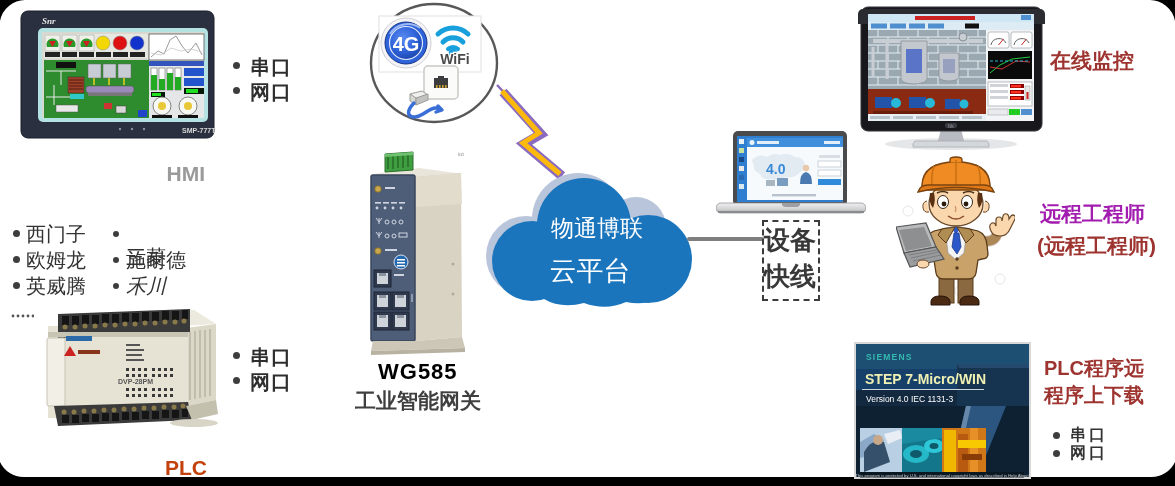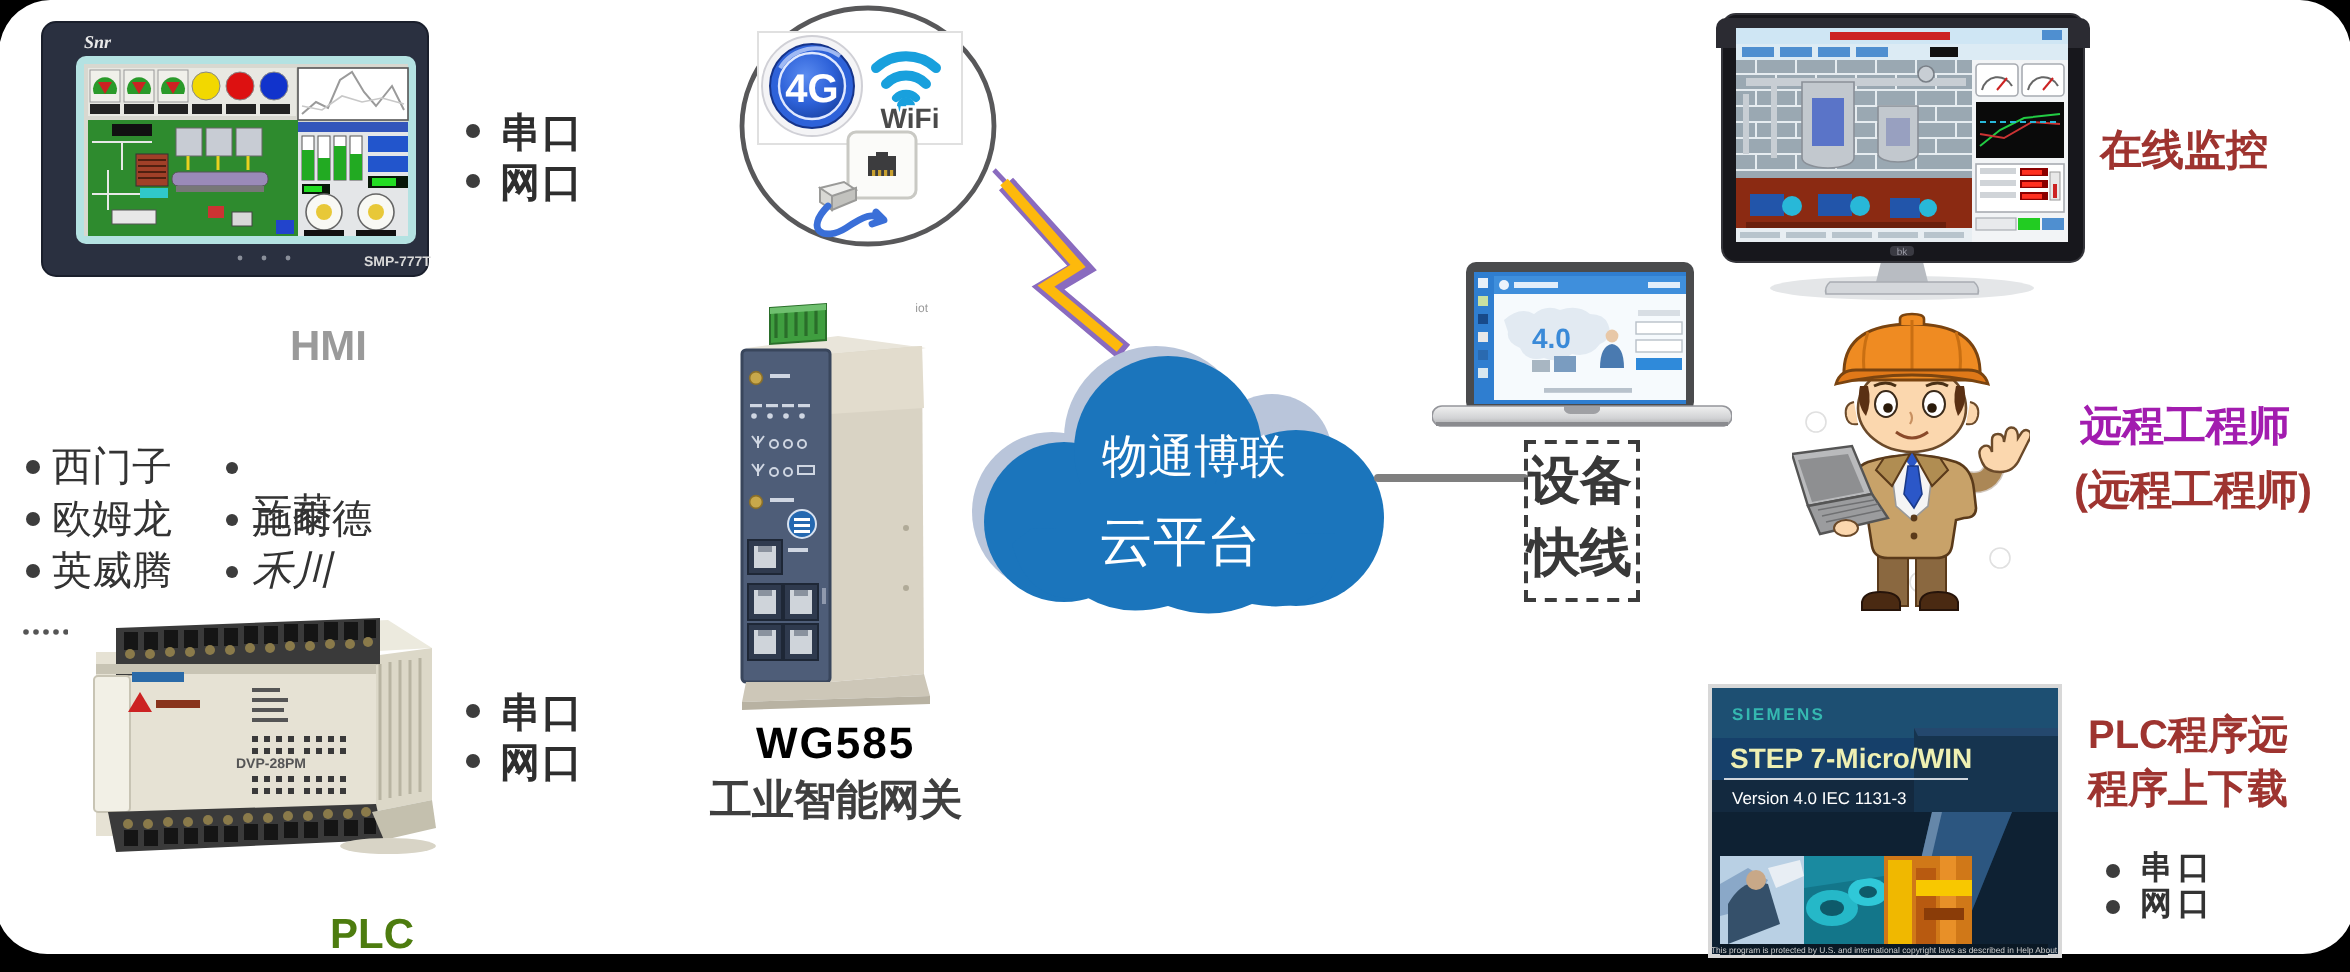--- a/index.html
+++ b/index.html
@@ -96,21 +96,21 @@
     <rect x="136" y="108" width="20" height="3" fill="#111"></rect>
     <rect x="162" y="108" width="20" height="3" fill="#111"></rect>
   </g>
 
   <circle cx="104" cy="122" r="1.2" fill="#8a8f9a"></circle>
     <circle cx="116" cy="122" r="1.2" fill="#8a8f9a"></circle>
     <circle cx="128" cy="122" r="1.2" fill="#8a8f9a"></circle>
   <text x="166" y="126" font-size="7" font-weight="bold" fill="#d8d8d8">SMP-777T</text>
 </svg>
 
-<div class="abs zh" style="left:145px;top:161px;width:60px;font-size:21px;font-weight:bold;color:#9a9a9a;">HMI</div>
+<div class="abs zh" style="left:145px;top:161px;width:60px;font-size:21px;font-weight:bold;color:#9a9a9a;text-align:right;">HMI</div>
 
 <div class="abs" style="left:233px;top:62px;width:7px;height:7px;border-radius:50%;background:#3d3d3d;"></div>
 <div class="abs zh" style="left:250px;top:55px;font-size:20px;font-weight:bold;color:#2e2e2e;letter-spacing:1px;">串口</div>
 <div class="abs" style="left:233px;top:87px;width:7px;height:7px;border-radius:50%;background:#3d3d3d;"></div>
 <div class="abs zh" style="left:250px;top:80px;font-size:20px;font-weight:bold;color:#2e2e2e;letter-spacing:1px;">网口</div>
 
 <div class="abs" style="left:13px;top:230px;width:7px;height:7px;border-radius:50%;background:#3d3d3d;"></div>
 <div class="abs zh" style="left:26px;top:222px;font-size:20px;color:#333;">西门子</div>
 <div class="abs" style="left:113px;top:231px;width:6px;height:6px;border-radius:50%;background:#3d3d3d;"></div>
 <div class="abs zh" style="left:126px;top:222px;font-size:20px;color:#333;margin-top:23px;">三菱</div>
@@ -252,21 +252,21 @@
       <rect x="108" y="109" width="7" height="8"></rect>
       <rect x="118" y="109" width="7" height="8"></rect>
       <rect x="128" y="108" width="7" height="8"></rect>
       <rect x="138" y="108" width="7" height="8"></rect>
       <rect x="148" y="107" width="6" height="8"></rect>
   </g>
   <path d="M152,104 L182,98 L184,112 L158,118 Z" fill="#c4c0ae"></path>
   <ellipse cx="160" cy="121" rx="24" ry="4" fill="#d8d4c6"></ellipse>
 </svg>
 
-<div class="abs zh" style="left:165px;top:455px;font-size:21px;font-weight:bold;color:#4d7c0f;">PLC</div>
+<div class="abs zh" style="left:165px;top:455px;font-size:21px;font-weight:bold;color:#c2410c;">PLC</div>
 
 <div class="abs" style="left:233px;top:352px;width:7px;height:7px;border-radius:50%;background:#3d3d3d;"></div>
 <div class="abs zh" style="left:250px;top:345px;font-size:20px;font-weight:bold;color:#2e2e2e;letter-spacing:1px;">串口</div>
 <div class="abs" style="left:233px;top:377px;width:7px;height:7px;border-radius:50%;background:#3d3d3d;"></div>
 <div class="abs zh" style="left:250px;top:370px;font-size:20px;font-weight:bold;color:#2e2e2e;letter-spacing:1px;">网口</div>
 
 <svg class="abs" style="left:368px;top:2px;" width="134" height="126" viewBox="0 0 134 126">
   <defs>
     <radialGradient id="g4g" cx="40%" cy="35%" r="75%">
       <stop offset="0%" stop-color="#5b8cf0"></stop>
@@ -662,21 +662,21 @@
     <rect x="90" y="88" width="12" height="42" fill="#f0b800"></rect>
     <rect x="104" y="92" width="10" height="38" fill="#b85a10"></rect>
     <rect x="116" y="86" width="8" height="44" fill="#e89028"></rect>
     <rect x="104" y="98" width="28" height="8" fill="#f8c800"></rect>
     <rect x="108" y="112" width="20" height="6" fill="#8a3c08"></rect>
   </g>
   <rect x="6" y="130" width="164" height="5.5" fill="#0a1824"></rect>
   <text x="88" y="134.5" font-size="4.2" fill="#cccccc" text-anchor="middle">This program is protected by U.S. and international copyright laws as described in Help About</text>
 </svg>
 
-<div class="abs zh" style="left:1050px;top:48px;font-size:21px;font-weight:bold;color:#9e3430;margin-top:15px;">在线监控</div>
+<div class="abs zh" style="left:1050px;top:48px;font-size:21px;font-weight:bold;color:#9e3430;">在线监控</div>
 <div class="abs zh" style="left:1040px;top:201px;font-size:21px;font-weight:bold;color:#a21caf;">远程工程师</div>
 <div class="abs zh" style="left:1037px;top:233px;font-size:21px;font-weight:bold;color:#9e3430;">(远程工程师)</div>
 <div class="abs zh" style="left:1044px;top:356px;font-size:20px;font-weight:bold;color:#9e3430;">PLC程序远</div>
 <div class="abs zh" style="left:1044px;top:383px;font-size:20px;font-weight:bold;color:#9e3430;">程序上下载</div>
 <div class="abs" style="left:1053px;top:432px;width:7px;height:7px;border-radius:50%;background:#3d3d3d;"></div>
 <div class="abs zh" style="left:1070px;top:425px;font-size:16px;font-weight:bold;color:#333;letter-spacing:3px;">串口</div>
 <div class="abs" style="left:1053px;top:450px;width:7px;height:7px;border-radius:50%;background:#3d3d3d;"></div>
 <div class="abs zh" style="left:1070px;top:443px;font-size:16px;font-weight:bold;color:#333;letter-spacing:3px;">网口</div>
 
 </body></html>

